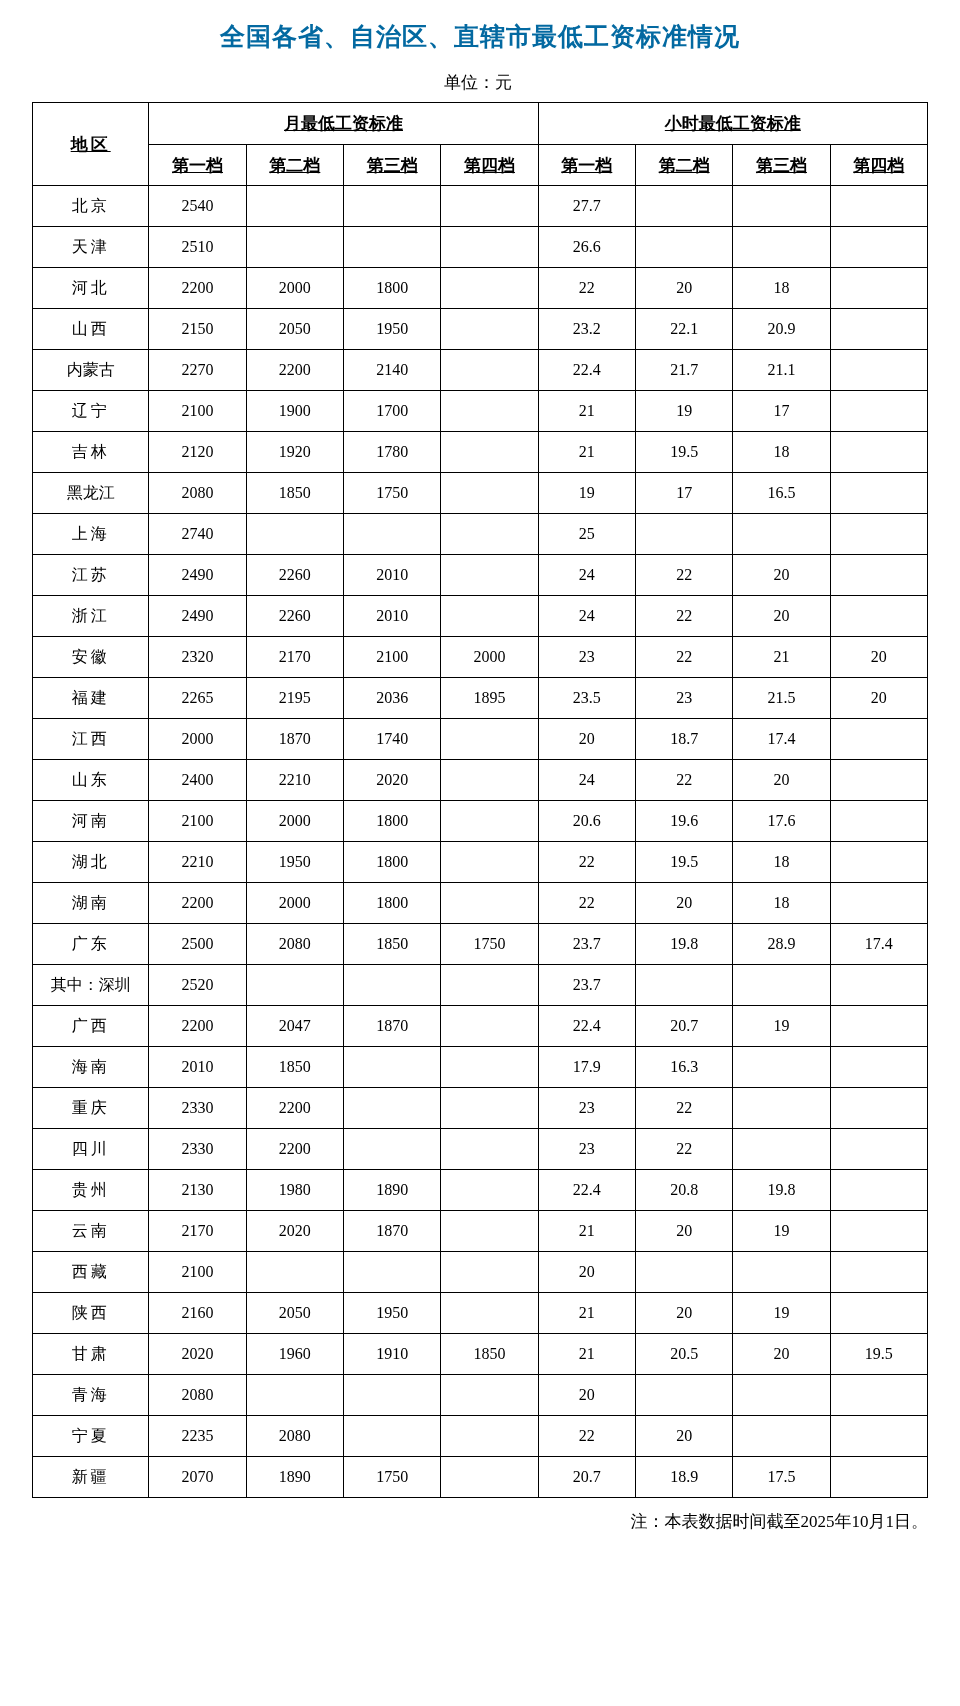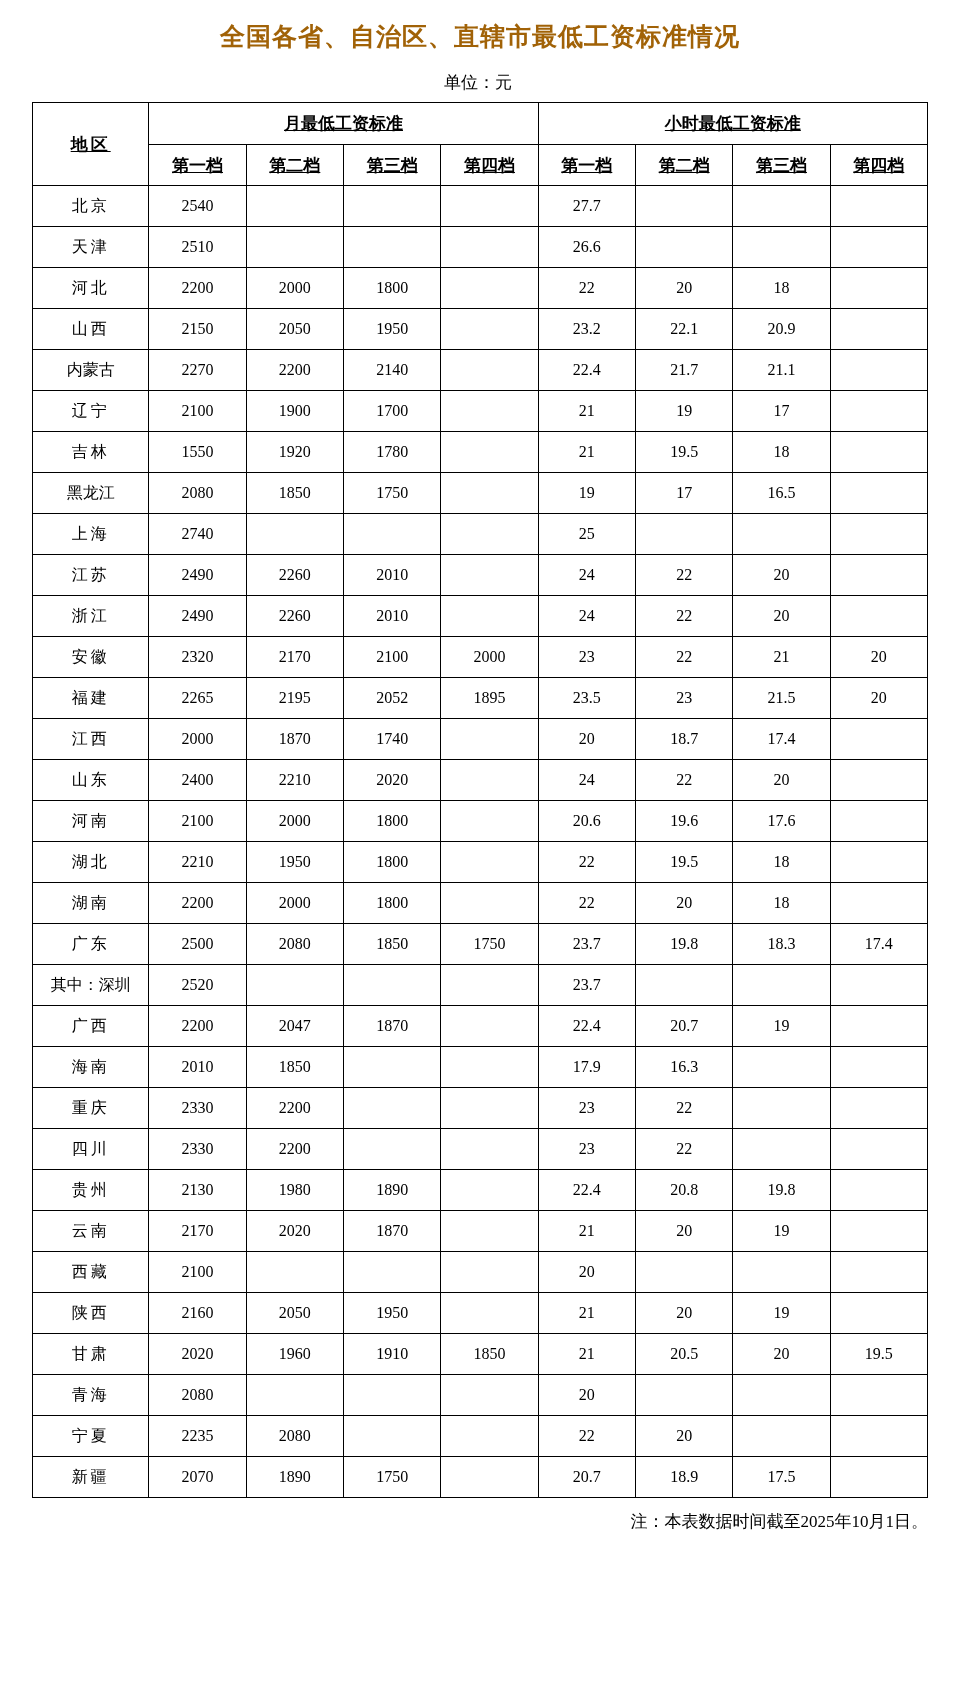--- a/index.html
+++ b/index.html
@@ -18,21 +18,21 @@
     box-sizing: border-box;
     padding: 10px 32px 10px 32px;
   }
   .doc-title {
     text-align: center;
     font-family: Liberation Sans, sans-serif;
     font-weight: bold;
     font-size: 25px;
     letter-spacing: 1px;
     margin: 10px 0 18px 0;
-    color: #a16207;
+    color: #0369a1;
   }
   .unit-line {
     text-align: center;
     font-size: 17px;
     font-family: "Liberation Serif", serif;
     margin: 0 4px 8px 0;
   }
   table.wage-table {
     border-collapse: collapse;
     width: 100%;
@@ -175,21 +175,21 @@
           <td>1900</td>
           <td>1700</td>
           <td></td>
           <td>21</td>
           <td>19</td>
           <td>17</td>
           <td></td>
         </tr>
         <tr>
           <td class="region-cell">吉林</td>
-          <td>1550</td>
+          <td>2120</td>
           <td>1920</td>
           <td>1780</td>
           <td></td>
           <td>21</td>
           <td>19.5</td>
           <td>18</td>
           <td></td>
         </tr>
         <tr>
           <td class="region-cell tight">黑龙江</td>
@@ -243,21 +243,21 @@
           <td>2000</td>
           <td>23</td>
           <td>22</td>
           <td>21</td>
           <td>20</td>
         </tr>
         <tr>
           <td class="region-cell">福建</td>
           <td>2265</td>
           <td>2195</td>
-          <td>2052</td>
+          <td>2036</td>
           <td>1895</td>
           <td>23.5</td>
           <td>23</td>
           <td>21.5</td>
           <td>20</td>
         </tr>
         <tr>
           <td class="region-cell">江西</td>
           <td>2000</td>
           <td>1870</td>
@@ -313,21 +313,21 @@
           <td></td>
         </tr>
         <tr>
           <td class="region-cell">广东</td>
           <td>2500</td>
           <td>2080</td>
           <td>1850</td>
           <td>1750</td>
           <td>23.7</td>
           <td>19.8</td>
-          <td>18.3</td>
+          <td>28.9</td>
           <td>17.4</td>
         </tr>
         <tr>
           <td class="region-cell tight">其中：深圳</td>
           <td>2520</td>
           <td></td>
           <td></td>
           <td></td>
           <td>23.7</td>
           <td></td>

